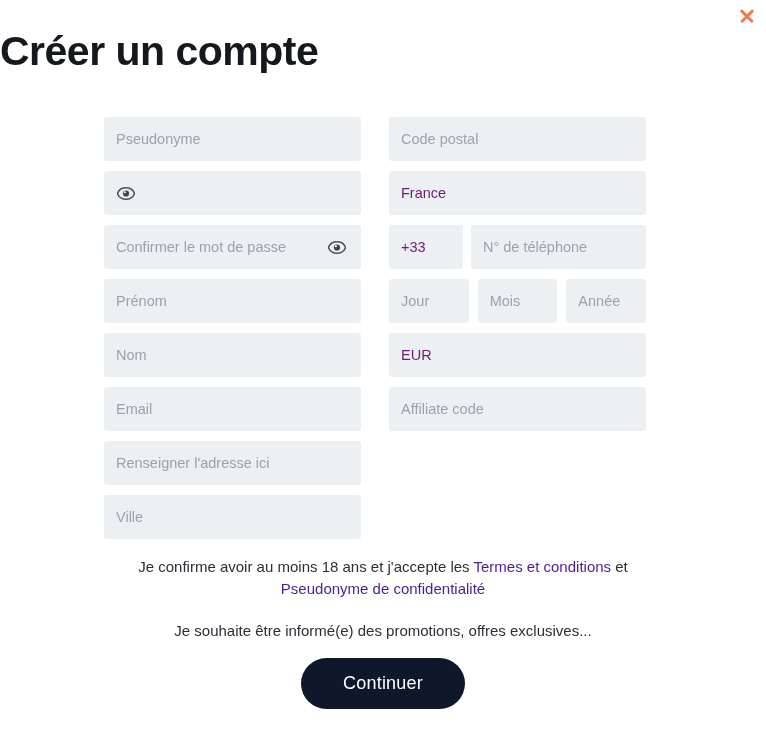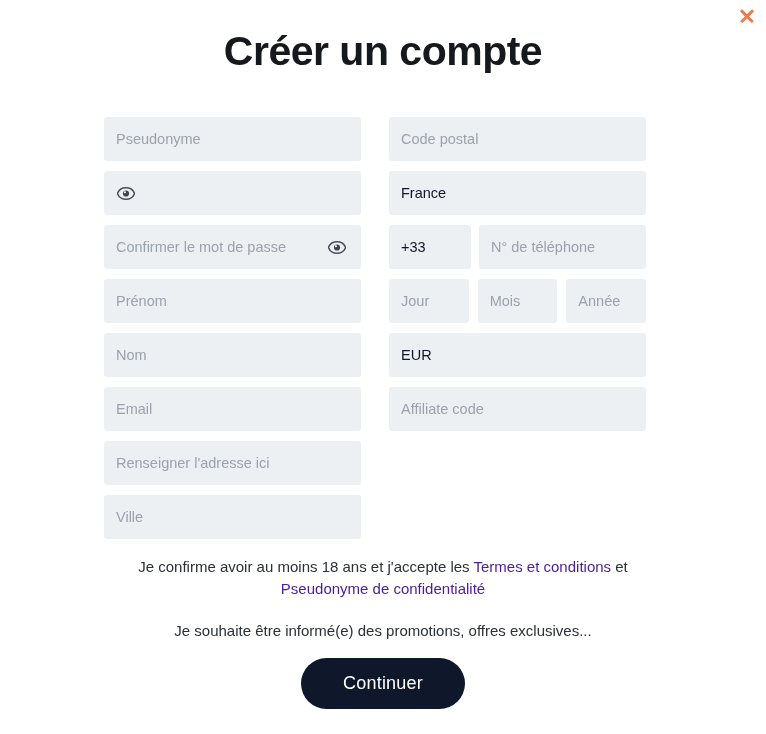--- a/index.html
+++ b/index.html
@@ -47,21 +47,21 @@
     background: #ef7b4b;
     border-radius: 1px;
   }
   #close-button .x-glyph::before { transform: translate(-50%,-50%) rotate(45deg); }
   #close-button .x-glyph::after  { transform: translate(-50%,-50%) rotate(-45deg); }
 
   
   #page-title {
     margin: 0;
     padding-top: 22px;
-    text-align: center;
+    text-align: left;
     font-size: 41px;
     font-weight: 700;
     letter-spacing: -0.5px;
     color: #15181d;
     line-height: 58px;
   }
 
   
   #signup-form {
     position: absolute;
@@ -90,36 +90,36 @@
     cursor: text;
   }
   .field.select-like { cursor: pointer; }
   .field .ftext {
     flex: 1;
     white-space: nowrap;
     overflow: hidden;
     text-overflow: ellipsis;
   }
   .field .ftext.placeholder { color: #9aa2ac; }
-  .field .ftext.value { color: #0f172a; }
+  .field .ftext.value { color: #701a75; }
 
   .eye-btn {
     width: 20px;
     height: 20px;
     display: flex;
     align-items: center;
     justify-content: center;
     cursor: pointer;
     flex: none;
     margin-right: 2px;
   }
 
   
   .phone-row { display: flex; gap: 8px; margin-bottom: 10px; }
-  .phone-row .prefix { width: 82px; margin-bottom: 0; }
+  .phone-row .prefix { width: 74px; margin-bottom: 0; }
   .phone-row .number { flex: 1; margin-bottom: 0; }
 
   
   .date-row { display: flex; gap: 9px; margin-bottom: 10px; }
   .date-row .field { flex: 1; margin-bottom: 0; align-items: center; }
 
   
   #consent-block {
     position: absolute;
     left: 113px;

